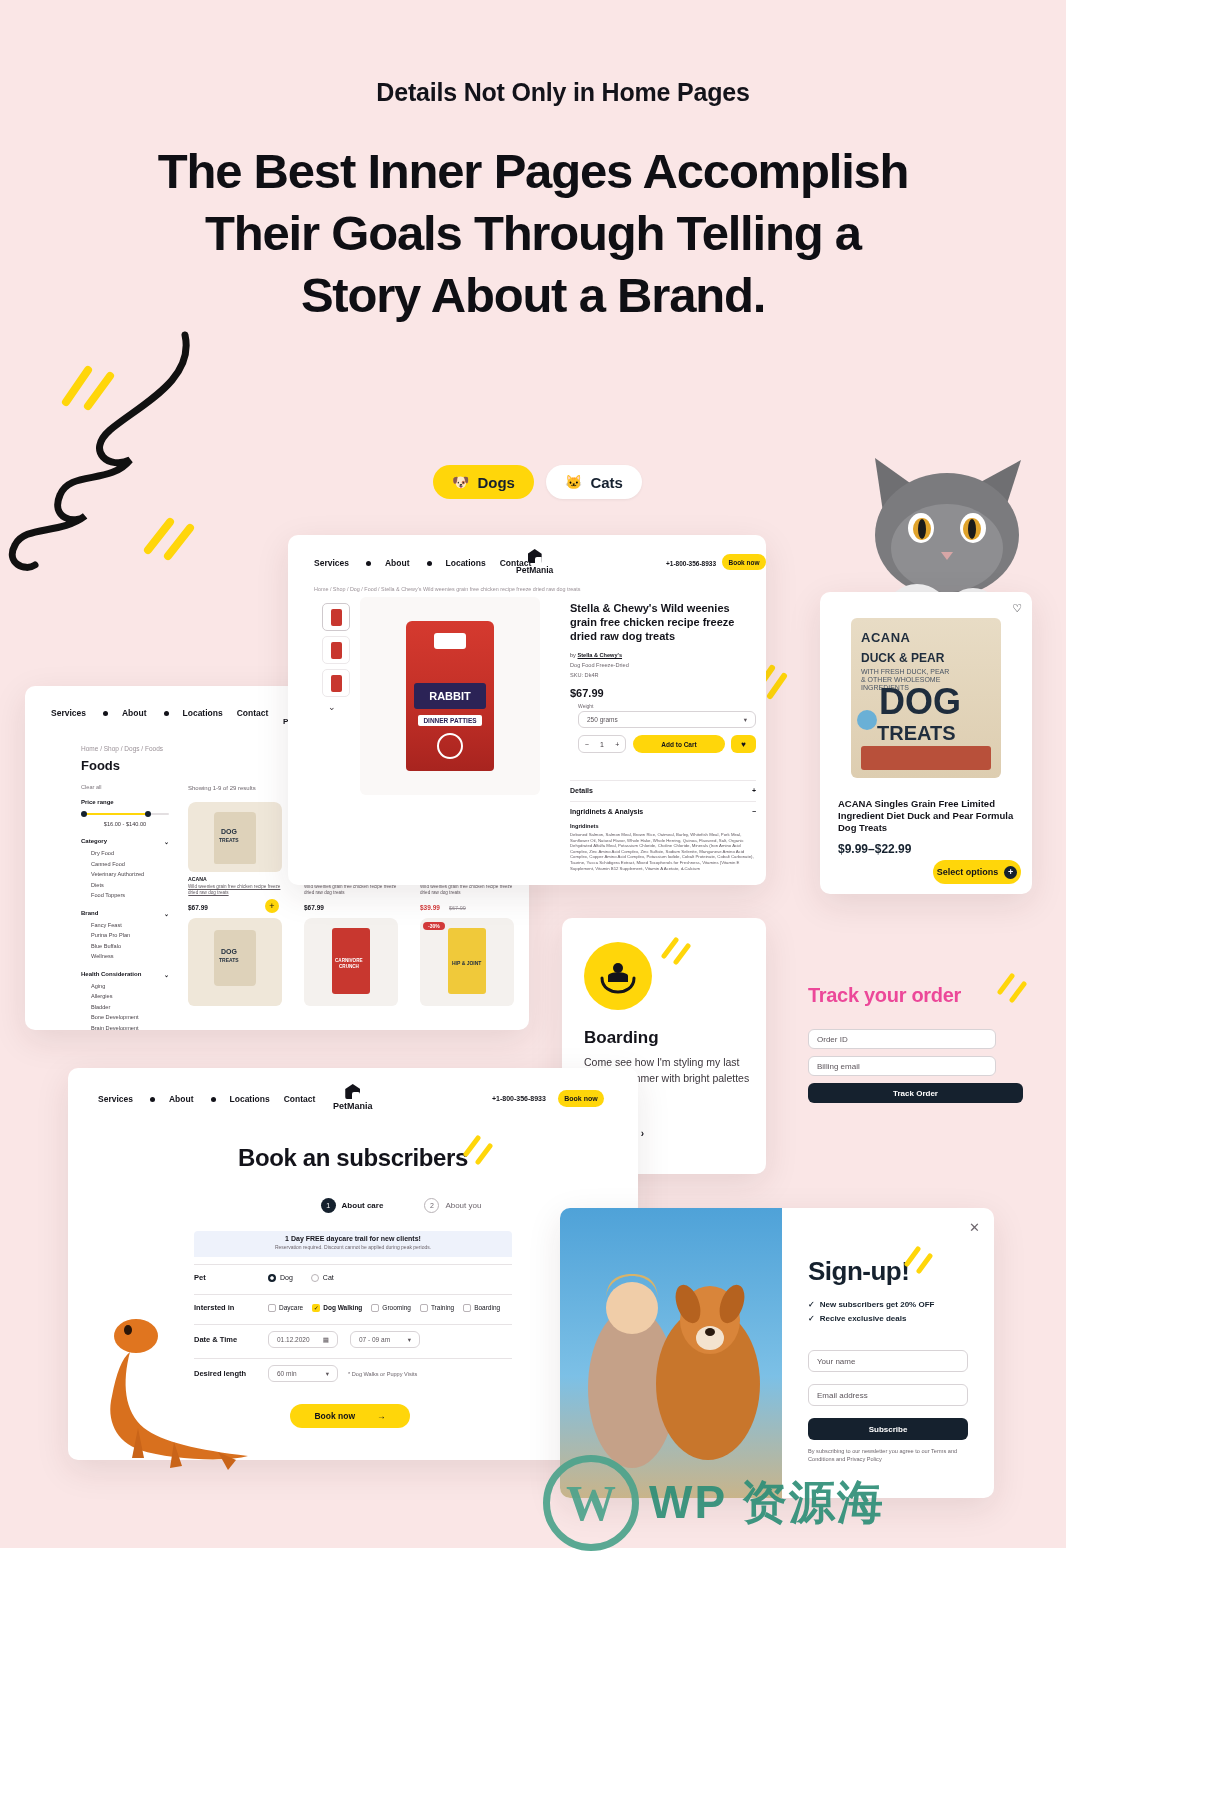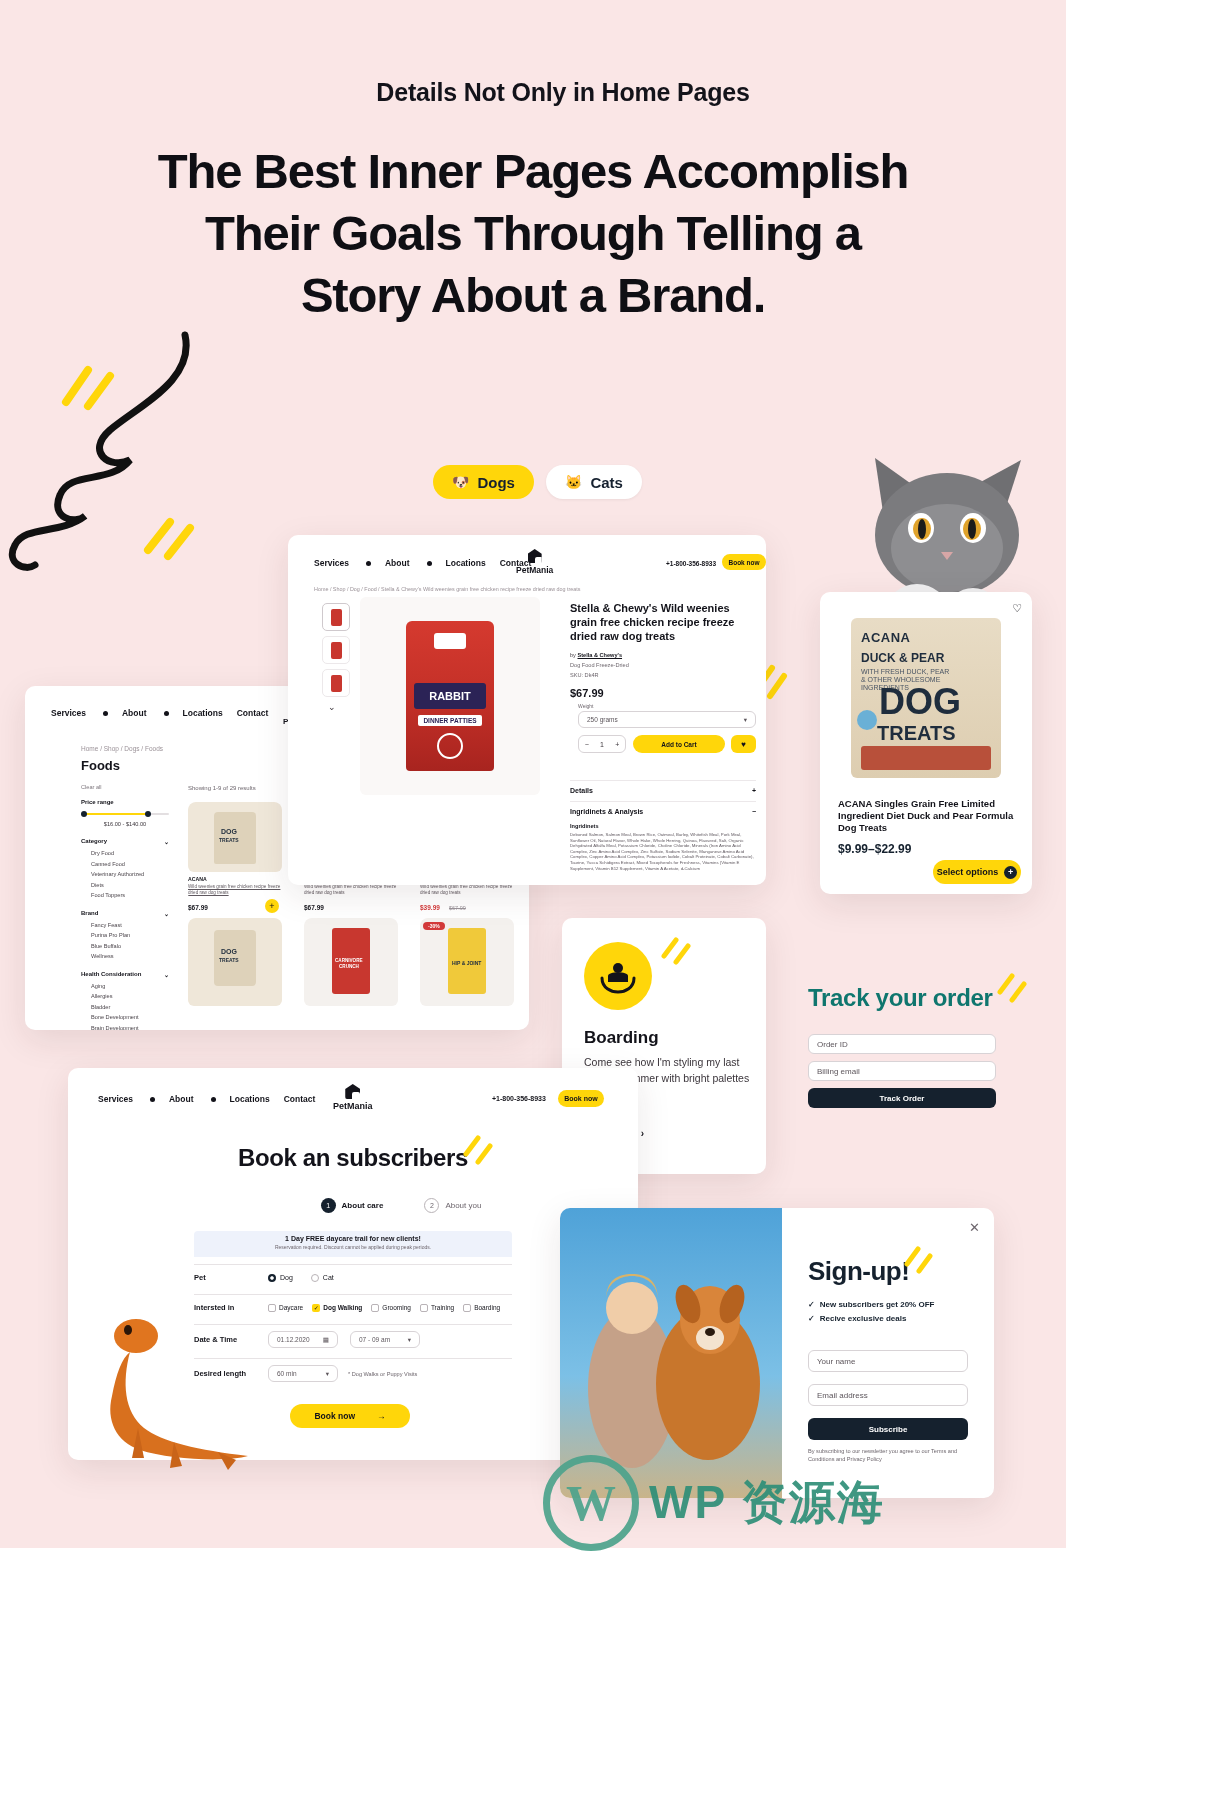--- a/index.html
+++ b/index.html
@@ -418,32 +418,32 @@
     </svg>
     <div style="position:absolute;left:22px;top:110px;font-size:17px;font-weight:700;color:#13131a;">Boarding</div>
     <div style="position:absolute;left:22px;top:136px;width:168px;font-size:10.5px;color:#3b353b;line-height:16px;">Come see how I'm styling my last days of summer with bright palettes and pops</div>
     <div style="position:absolute;left:22px;top:210px;font-size:10px;font-weight:700;color:#13131a;display:flex;gap:5px;align-items:center;">
       <span>Read more</span>
       <span>›</span>
     </div>
   </div>
 
   <div style="position:absolute;left:808px;top:984px;width:220px;">
-    <div style="font-size:24px;font-weight:700;color:#0f766e;letter-spacing:-.3px;">Track your order</div>
+    <div style="font-size:20px;font-weight:700;color:#ec4899;letter-spacing:-.3px;">Track your order</div>
     <svg style="position:absolute;left:186px;top:-16px;" width="40" height="40" viewBox="0 0 40 40">
       <path d="M6 24 L18 8" stroke="#ffd60a" stroke-width="5" stroke-linecap="round"></path>
       <path d="M18 32 L30 16" stroke="#ffd60a" stroke-width="5" stroke-linecap="round"></path>
     </svg>
     <div class="field" style="margin-top:22px;width:188px;height:20px;font-size:8px;">
       <span>Order ID</span>
     </div>
     <div class="field" style="margin-top:7px;width:188px;height:20px;font-size:8px;">
       <span>Billing email</span>
     </div>
-    <div class="btn-dark" style="margin-top:7px;width:188px;height:20px;font-size:8px;">Track Order</div>
+    <div class="btn-dark" style="margin-top:7px;width:215px;height:20px;font-size:8px;">Track Order</div>
   </div>
 
   <div class="card" style="left:68px; top:1068px; width:570px; height:392px;">
     <div class="sitenav" style="position:absolute;left:30px;top:26px;font-size:8.5px;">
       <span>Services</span>
         <i class="dot"></i>
       <span>About</span>
         <i class="dot"></i>
       <span>Locations</span>
       <span>Contact</span>

